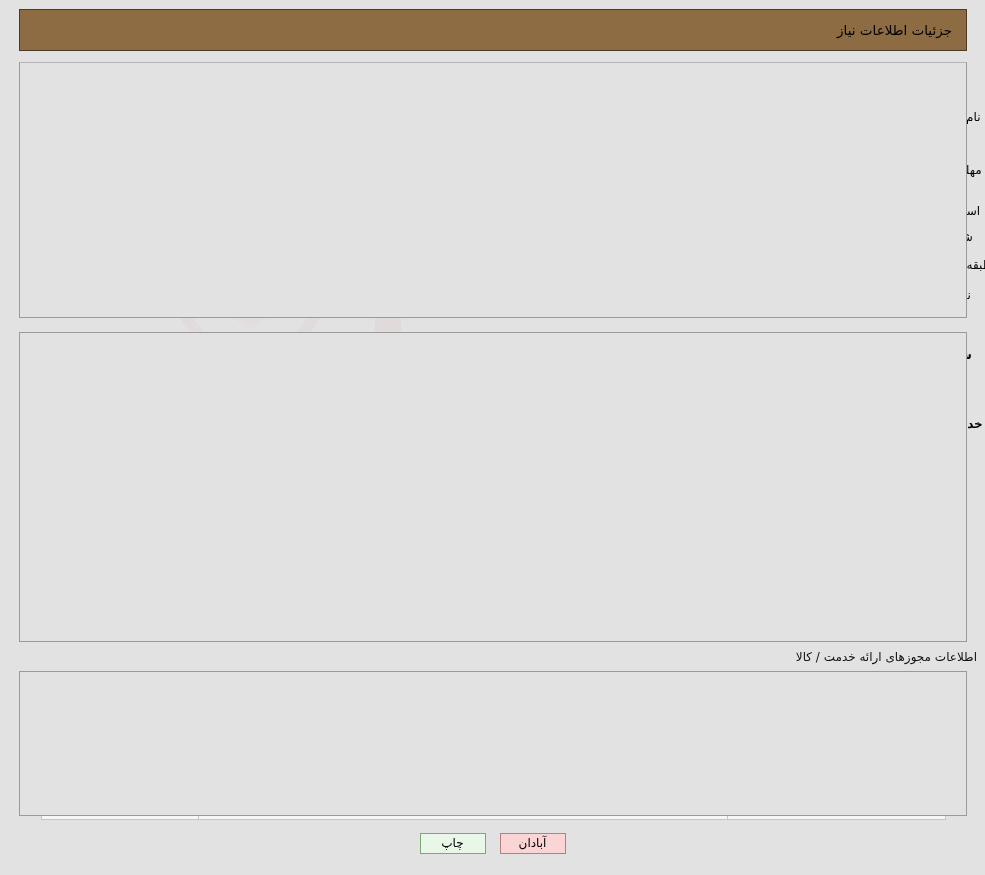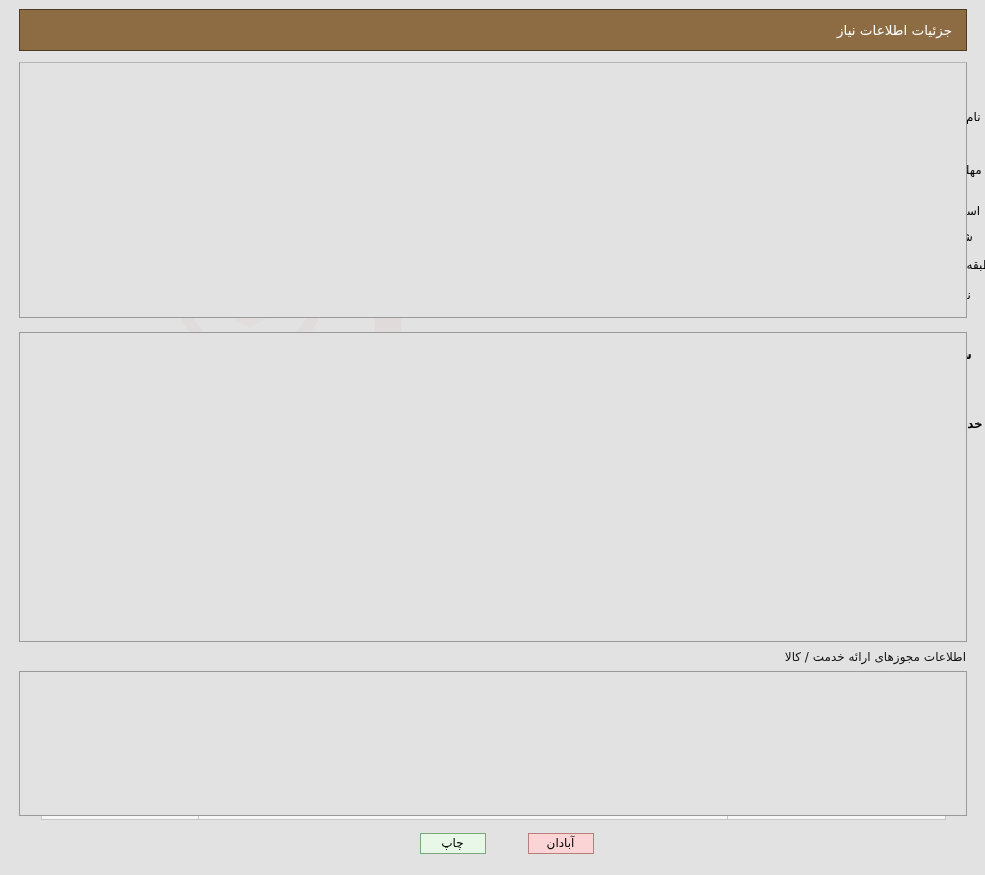--- a/index.html
+++ b/index.html
@@ -24,21 +24,21 @@
   
   .titlebar {
     position: absolute; left: 19px; top: 9px;
     width: 948px; height: 42px;
     background: #8d6b43;
     border: 1px solid #4b3a24;
     display: flex; align-items: center; justify-content: flex-start;
     padding: 0 14px;
   }
   .titlebar .t {
-    color: #ffffff; font-size: 13.5px; letter-spacing: .2px;
+    color: #000000; font-size: 13.5px; letter-spacing: .2px;
   }
 
   
   .panel {
     position: absolute;
     background: #e2e2e2;
     border: 1px solid #9a9a9a;
     z-index: 1;
   }
   .panel.top   { left: 19px; top: 62px;  width: 948px; height: 256px; border-top:1px solid #b5b5b5; }
@@ -166,21 +166,20 @@
 
   
   .btm {
     position: absolute; left: 0; top: 833px; width: 985px;
     display: flex; justify-content: center; gap: 14px;
   }
   .b {
     min-width: 66px; height: 21px; line-height: 19px;
     text-align: center; font-size: 12px;
     border: 1px solid #6f6f6f;
-    margin-left: 28px;
   }
   .b.print  { background: #e9f7e9; border-color:#7aa87a; }
   .b.back   { background: #fbd5d5; border-color:#b97d7d; }
 
   .hdrline {
     position: absolute; font-size: 12px; color: #111;
   }
 </style>
 </head>
 <body>
@@ -291,21 +290,21 @@
     </tbody>
   </table>
 
   <div class="rlbl bold" style="left:886px; top:585px; width:100px;">توضیحات خریدار:</div>
   <div class="ta" style="position:absolute; left:64px; top:548px; width:814px; height:78px; white-space:pre-line;">
     <span>رعایت نمودن * تمامی موارد * مندرج در فایل پیوستی با نام * شرایط شرکت در استعلام بها * الزامی بوده و عدم رعایت آن سبب ابطال نرخ پیشنهادی می‌گردد.
 تلفن : 06153182710</span>
     <span class="grip">◢</span>
   </div>
 
-  <div class="hdrline" style="left:auto; right:19px; top:650px;">اطلاعات مجوزهای ارائه خدمت / کالا</div>
+  <div class="hdrline" style="left:auto; right:8px; top:650px;">اطلاعات مجوزهای ارائه خدمت / کالا</div>
 
   <div class="panel bot"></div>
 
   <table class="ptbl" style="left:41px; top:757px; width:905px;">
     <thead>
       <tr>
         <th style="width:218px">الزامی بودن ارائه مجوز</th>
         <th style="width:530px">اعلام وضعیت مجوز توسط تامین کننده</th>
         <th style="width:157px">جزئیات</th>
       </tr>

